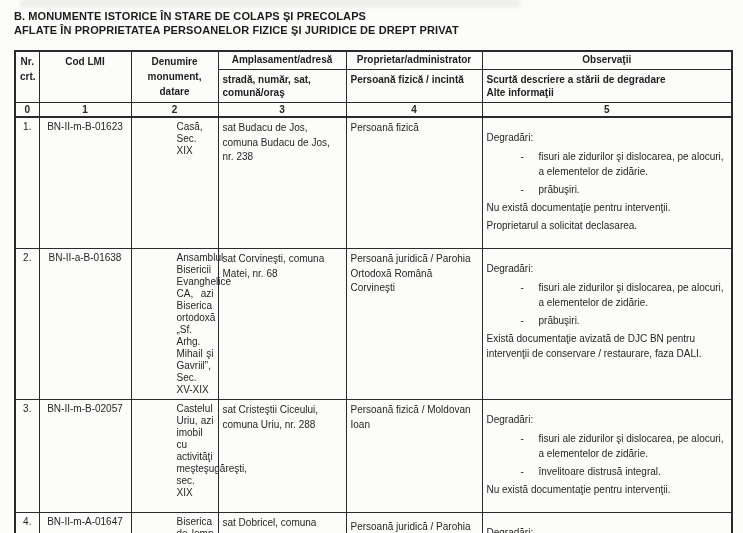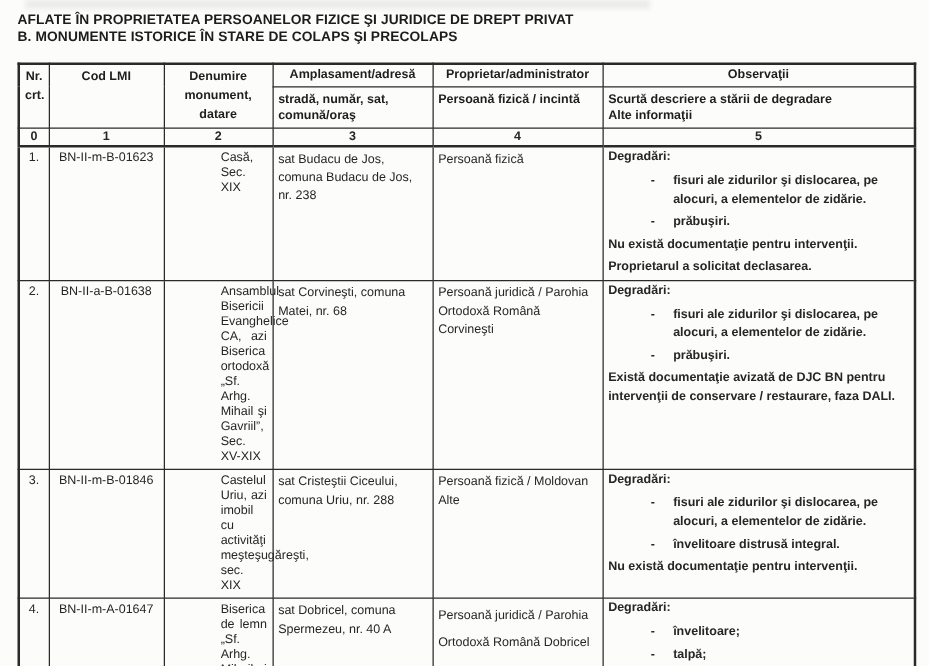--- a/index.html
+++ b/index.html
@@ -51,36 +51,36 @@
     border-bottom-width:2px;
   }
 
   .c-nr  { text-align:center; }
   .c-cod { text-align:center; }
   .c-den { text-align:justify; white-space:pre-line; line-height:12px;padding-left:45px; }
   .c-amp { line-height:14.5px; }
   .c-prop{ line-height:14.5px; }
   tr.row-3 .c-prop { line-height:22px; }
 
-  .c-obs { line-height:15px; padding:0 4px;font-weight:bold; }
+  .c-obs { line-height:15px; padding:12px 4px; }
   .obs-label { margin-bottom:4px; }
   .obs-bullet { position:relative; padding-left:52px; margin-bottom:3px; }
   .obs-bullet .dash { position:absolute; left:34px; top:0; }
   .obs-note { margin-bottom:3px; }
 </style>
 </head>
 <body>
 
 <div class="page">
 
   <div class="scan-smudge"></div>
 
   <div class="doc-title">
+    <div>B. MONUMENTE ISTORICE  ÎN STARE DE COLAPS ŞI PRECOLAPS</div>
     <div>AFLATE ÎN PROPRIETATEA PERSOANELOR FIZICE ŞI JURIDICE DE DREPT PRIVAT</div>
-    <div>B. MONUMENTE ISTORICE  ÎN STARE DE COLAPS ŞI PRECOLAPS</div>
   </div>
 
   <table class="monuments">
     <colgroup>
       <col style="width:24px">
         <col style="width:92px">
         <col style="width:87px">
       <col style="width:128px">
         <col style="width:136px">
         <col style="width:250px">
@@ -136,25 +136,25 @@
           <td class="c-prop">Persoană juridică / Parohia Ortodoxă Română Corvineşti</td>
           <td class="c-obs">
             <div class="obs-label">Degradări:</div>
             <div class="obs-bullet"><span class="dash">-</span><span>fisuri ale zidurilor şi dislocarea, pe alocuri, a elementelor de zidărie.</span></div>
             <div class="obs-bullet"><span class="dash">-</span><span>prăbuşiri.</span></div>
             <div class="obs-note">Există documentaţie avizată de DJC BN pentru intervenţii de conservare / restaurare, faza DALI.</div>
           </td>
         </tr>
         <tr class="data-row row-2">
           <td class="c-nr">3.</td>
-          <td class="c-cod">BN-II-m-B-01846</td>
+          <td class="c-cod">BN-II-m-B-02057</td>
           <td class="c-den">Castelul Uriu, azi imobil cu activităţi meşteşugăreşti,
 sec. XIX</td>
           <td class="c-amp">sat Cristeştii Ciceului, comuna Uriu, nr. 288</td>
-          <td class="c-prop">Persoană fizică / Moldovan Alte</td>
+          <td class="c-prop">Persoană fizică / Moldovan Ioan</td>
           <td class="c-obs">
             <div class="obs-label">Degradări:</div>
             <div class="obs-bullet"><span class="dash">-</span><span>fisuri ale zidurilor şi dislocarea, pe alocuri, a elementelor de zidărie.</span></div>
             <div class="obs-bullet"><span class="dash">-</span><span>învelitoare distrusă integral.</span></div>
             <div class="obs-note">Nu există documentaţie pentru intervenţii.</div>
           </td>
         </tr>
         <tr class="data-row row-3">
           <td class="c-nr">4.</td>
           <td class="c-cod">BN-II-m-A-01647</td>

